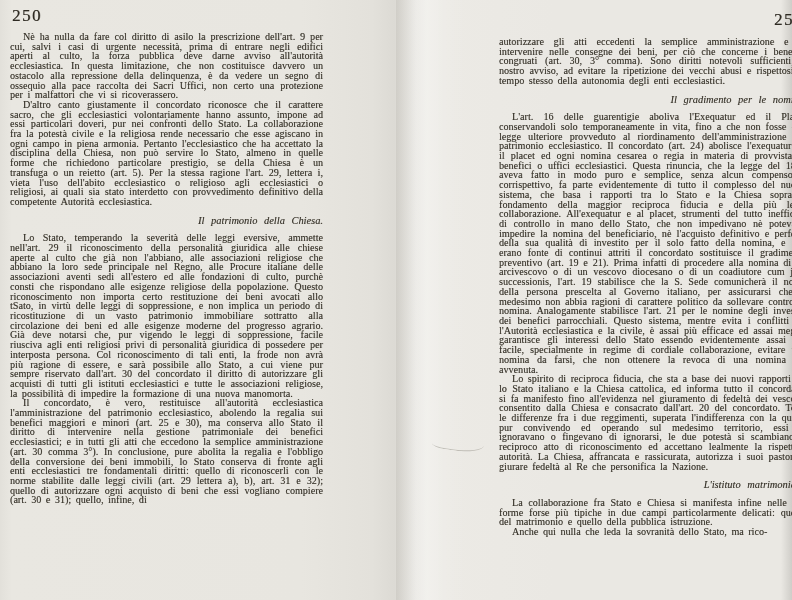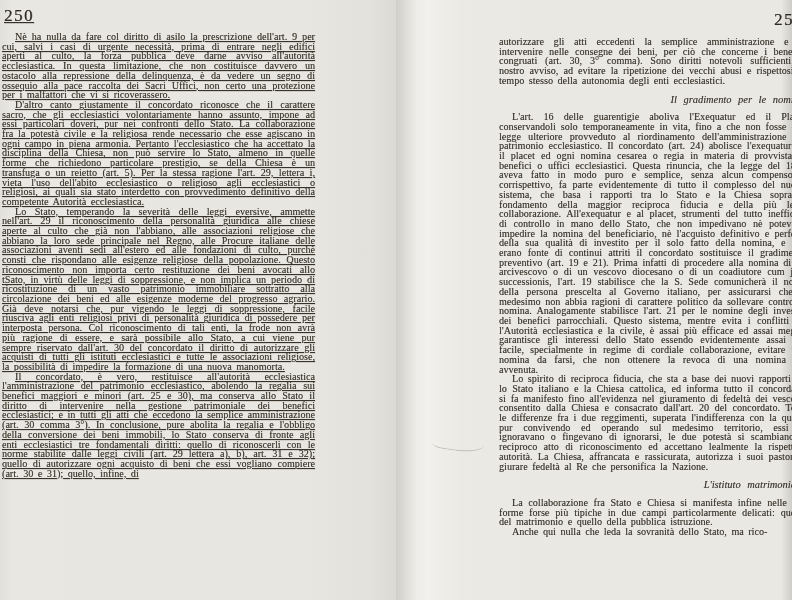--- a/index.html
+++ b/index.html
@@ -52,23 +52,22 @@
     margin: 9px 0 8px 0;
   }
   .pagenum {
     font-size: 17px;
     letter-spacing: 1.5px;
     color: #2e2a22;
     text-shadow: 0.4px 0.4px 0.5px rgba(46, 42, 34, 0.5);
   }
   
   #page-left {
-    left: 2px;
+    left: 10px;
     width: 313px;
-    text-decoration: underline;
   }
   #page-left .pagenum {
     margin: 6px 0 6px 2px;
     text-align: left;
   }
   
   #page-right {
     left: 499px;
     width: 307px;
   }
@@ -103,20 +102,21 @@
 <body>
 
 <div class="gutter-shade"></div>
 <div class="scratch"></div>
 
 <div class="page" id="page-left">
   <div class="pagenum">250</div>
   <div class="page-body">
     <p class="para">Nè ha nulla da fare col diritto di asilo la prescrizione dell'art. 9 per cui, salvi i casi di urgente necessità, prima di entrare negli edifici aperti al culto, la forza pubblica deve darne avviso all'autorità ecclesiastica. In questa limitazione, che non costituisce davvero un ostacolo alla repressione della delinquenza, è da vedere un segno di ossequio alla pace raccolta dei Sacri Uffici, non certo una protezione per i malfattori che vi si ricoverassero.</p>
     <p class="para">D'altro canto giustamente il concordato riconosce che il carattere sacro, che gli ecclesiastici volontariamente hanno assunto, impone ad essi particolari doveri, pur nei confronti dello Stato. La collaborazione fra la potestà civile e la religiosa rende necessario che esse agiscano in ogni campo in piena armonia. Pertanto l'ecclesiastico che ha accettato la disciplina della Chiesa, non può servire lo Stato, almeno in quelle forme che richiedono particolare prestigio, se della Chiesa è un transfuga o un reietto (art. 5). Per la stessa ragione l'art. 29, lettera i, vieta l'uso dell'abito ecclesiastico o religioso agli ecclesiastici o religiosi, ai quali sia stato interdetto con provvedimento definitivo della competente Autorità ecclesiastica.</p>
+    <h3 class="heading">Il patrimonio della Chiesa.</h3>
     <p class="para">Lo Stato, temperando la severità delle leggi eversive, ammette nell'art. 29 il riconoscimento della personalità giuridica alle chiese aperte al culto che già non l'abbiano, alle associazioni religiose che abbiano la loro sede principale nel Regno, alle Procure italiane delle associazioni aventi sedi all'estero ed alle fondazioni di culto, purchè consti che rispondano alle esigenze religiose della popolazione. Questo riconoscimento non importa certo restituzione dei beni avocati allo tSato, in virtù delle leggi di soppressione, e non implica un periodo di ricostituzione di un vasto patrimonio immobiliare sottratto alla circolazione dei beni ed alle esigenze moderne del progresso agrario. Già deve notarsi che, pur vigendo le leggi di soppressione, facile riusciva agli enti religiosi privi di personalità giuridica di possedere per interposta persona. Col riconoscimento di tali enti, la frode non avrà più ragione di essere, e sarà possibile allo Stato, a cui viene pur sempre riservato dall'art. 30 del concordato il diritto di autorizzare gli acquisti di tutti gli istituti ecclesiastici e tutte le associazioni religiose, la possibilità di impedire la formazione di una nuova manomorta.</p>
     <p class="para">Il concordato, è vero, restituisce all'autorità ecclesiastica l'amministrazione del patrimonio ecclesiastico, abolendo la regalia sui benefici maggiori e minori (art. 25 e 30), ma conserva allo Stato il diritto di intervenire nella gestione patrimoniale dei benefici ecclesiastici; e in tutti gli atti che eccedono la semplice amministrazione (art. 30 comma 3°). In conclusione, pure abolita la regalia e l'obbligo della conversione dei beni immobili, lo Stato conserva di fronte agli enti ecclesiastici tre fondamentali diritti: quello di riconoscerli con le norme stabilite dalle leggi civili (art. 29 lettera a), b), art. 31 e 32); quello di autorizzare ogni acquisto di beni che essi vogliano compiere (art. 30 e 31); quello, infine, di</p>
   </div>
 </div>
 
 <div class="page" id="page-right">
   <div class="pagenum">251</div>
   <div class="page-body">
     <p class="para cont">autorizzare gli atti eccedenti la semplice amministrazione e di intervenire nelle consegne dei beni, per ciò che concerne i benefici congruati (art. 30, 3° comma). Sono diritti notevoli sufficienti, a nostro avviso, ad evitare la ripetizione dei vecchi abusi e rispettosi al tempo stesso della autonomia degli enti ecclesiastici.</p>
     <h3 class="heading">Il gradimento per le nomine.</h3>

